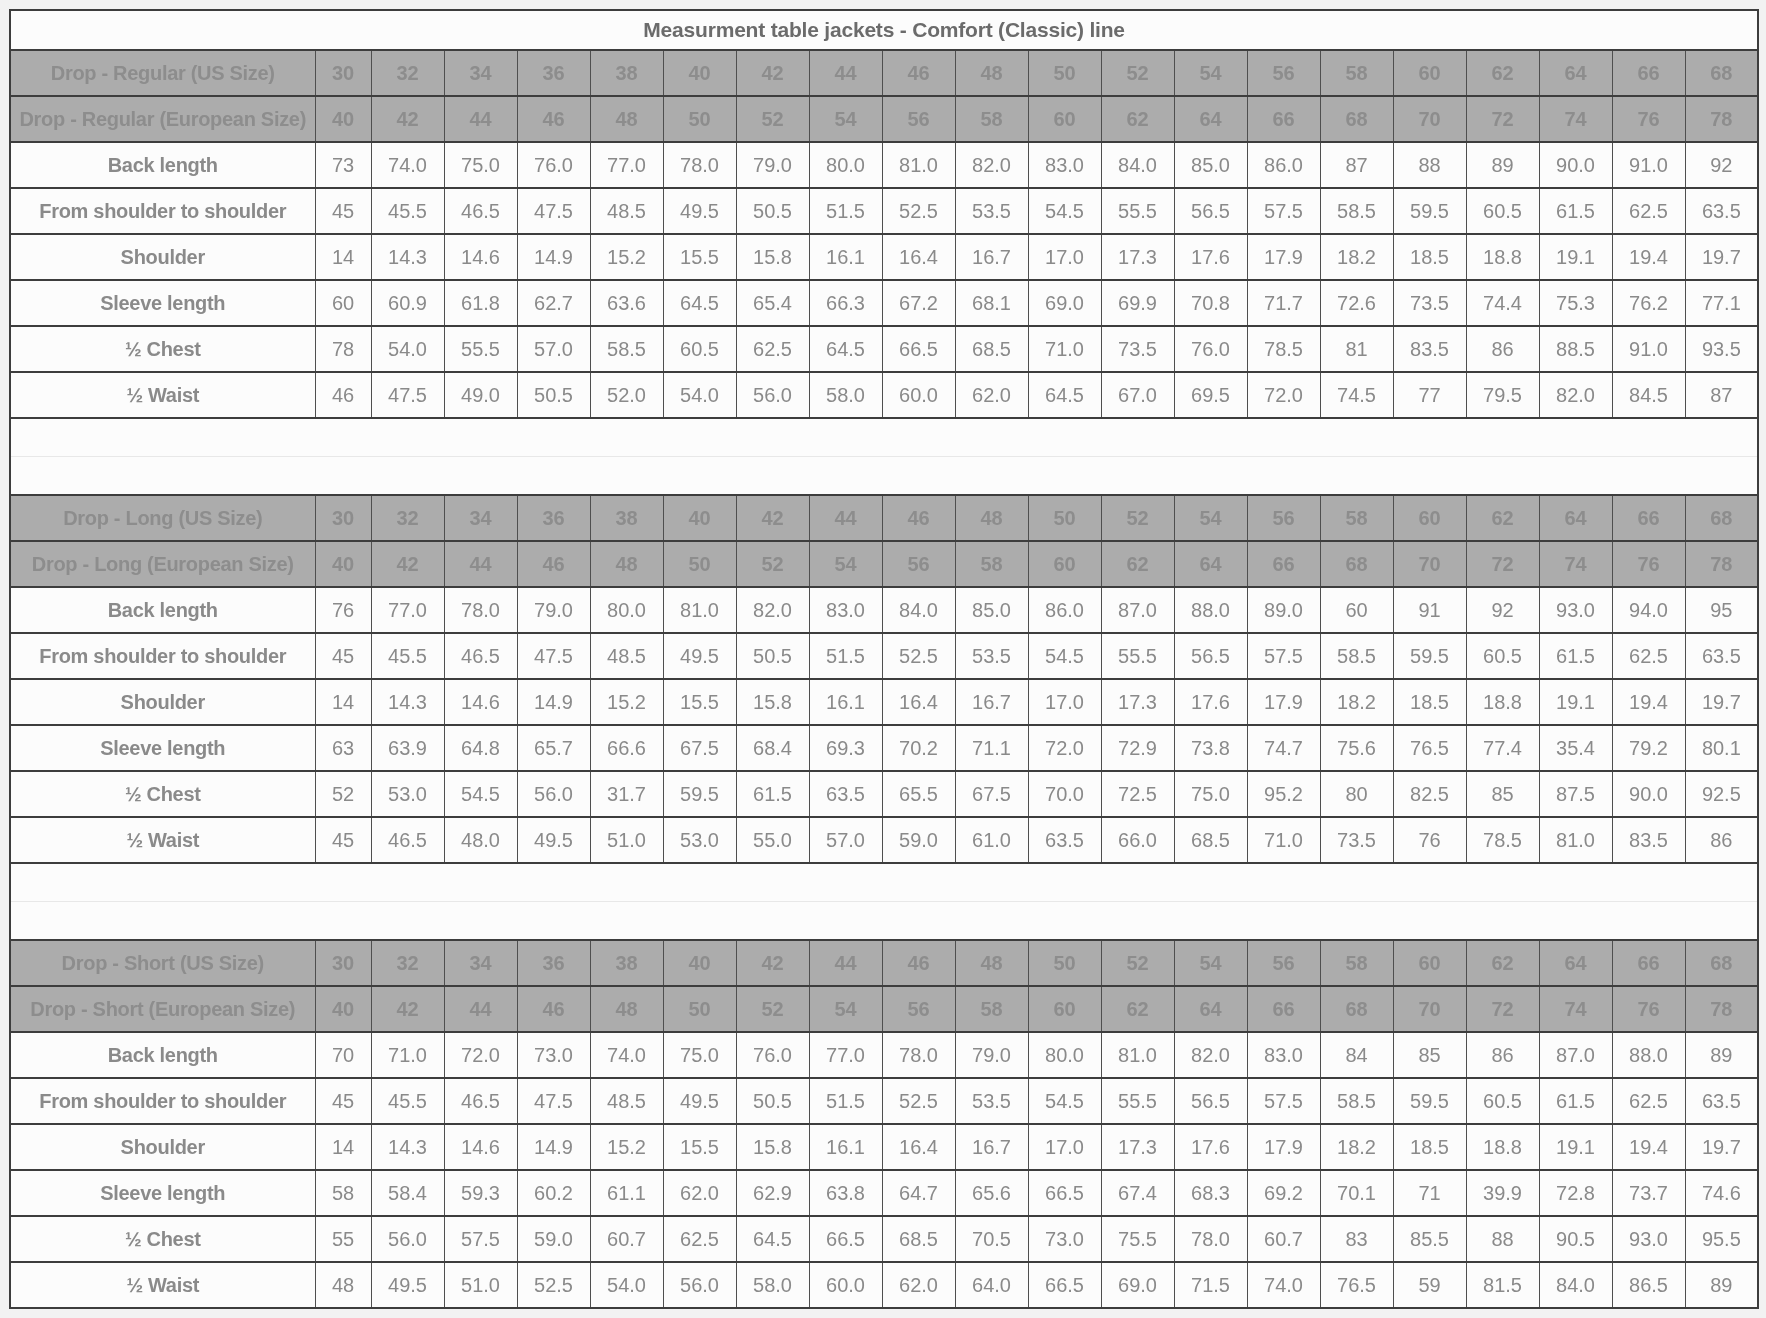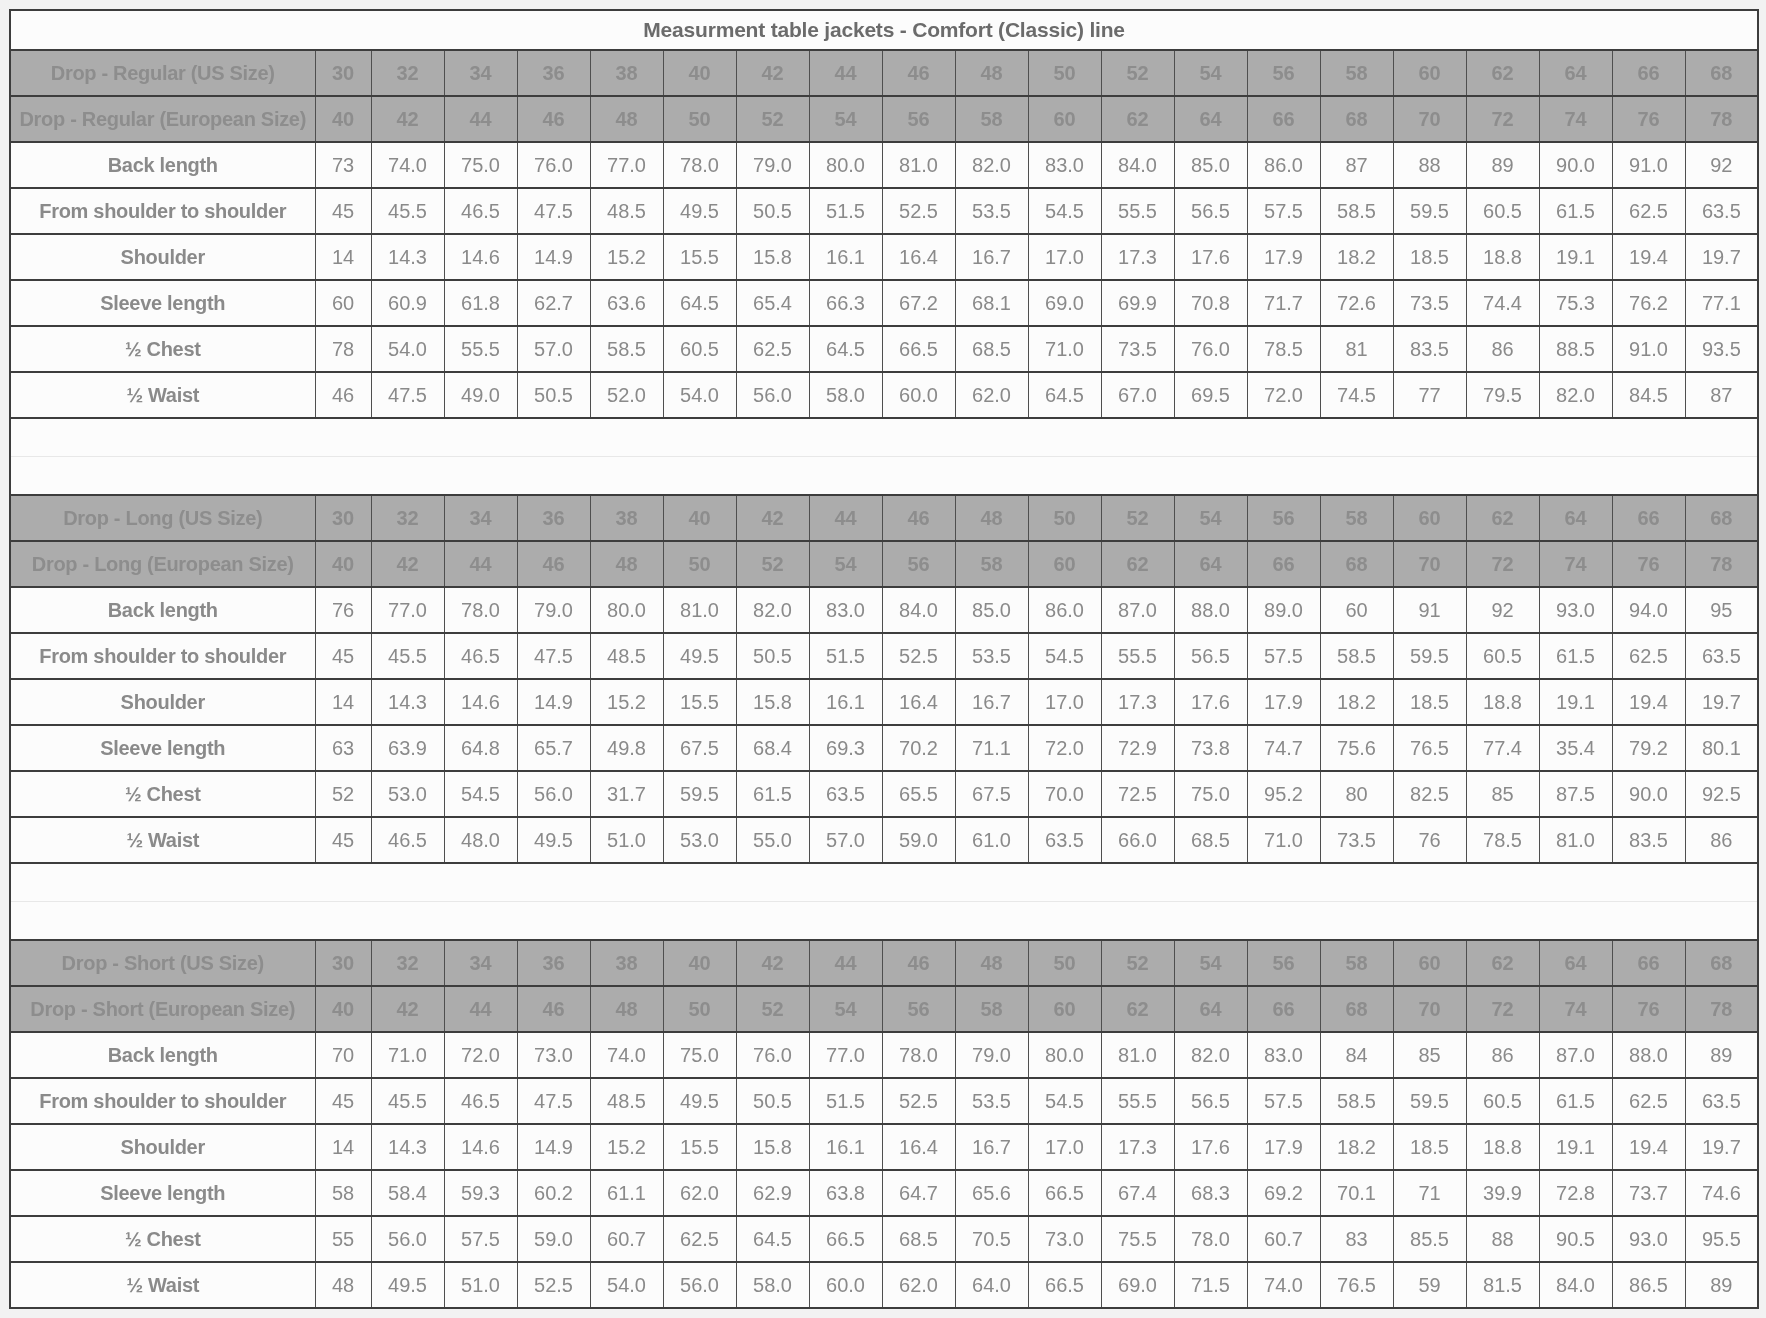--- a/index.html
+++ b/index.html
@@ -385,21 +385,21 @@
           <td>19.1</td>
           <td>19.4</td>
           <td>19.7</td>
         </tr>
         <tr class="sec">
           <td class="lbl">Sleeve length</td>
           <td>63</td>
           <td>63.9</td>
           <td>64.8</td>
           <td>65.7</td>
-          <td>49.8</td>
+          <td>66.6</td>
           <td>67.5</td>
           <td>68.4</td>
           <td>69.3</td>
           <td>70.2</td>
           <td>71.1</td>
           <td>72.0</td>
           <td>72.9</td>
           <td>73.8</td>
           <td>74.7</td>
           <td>75.6</td>

